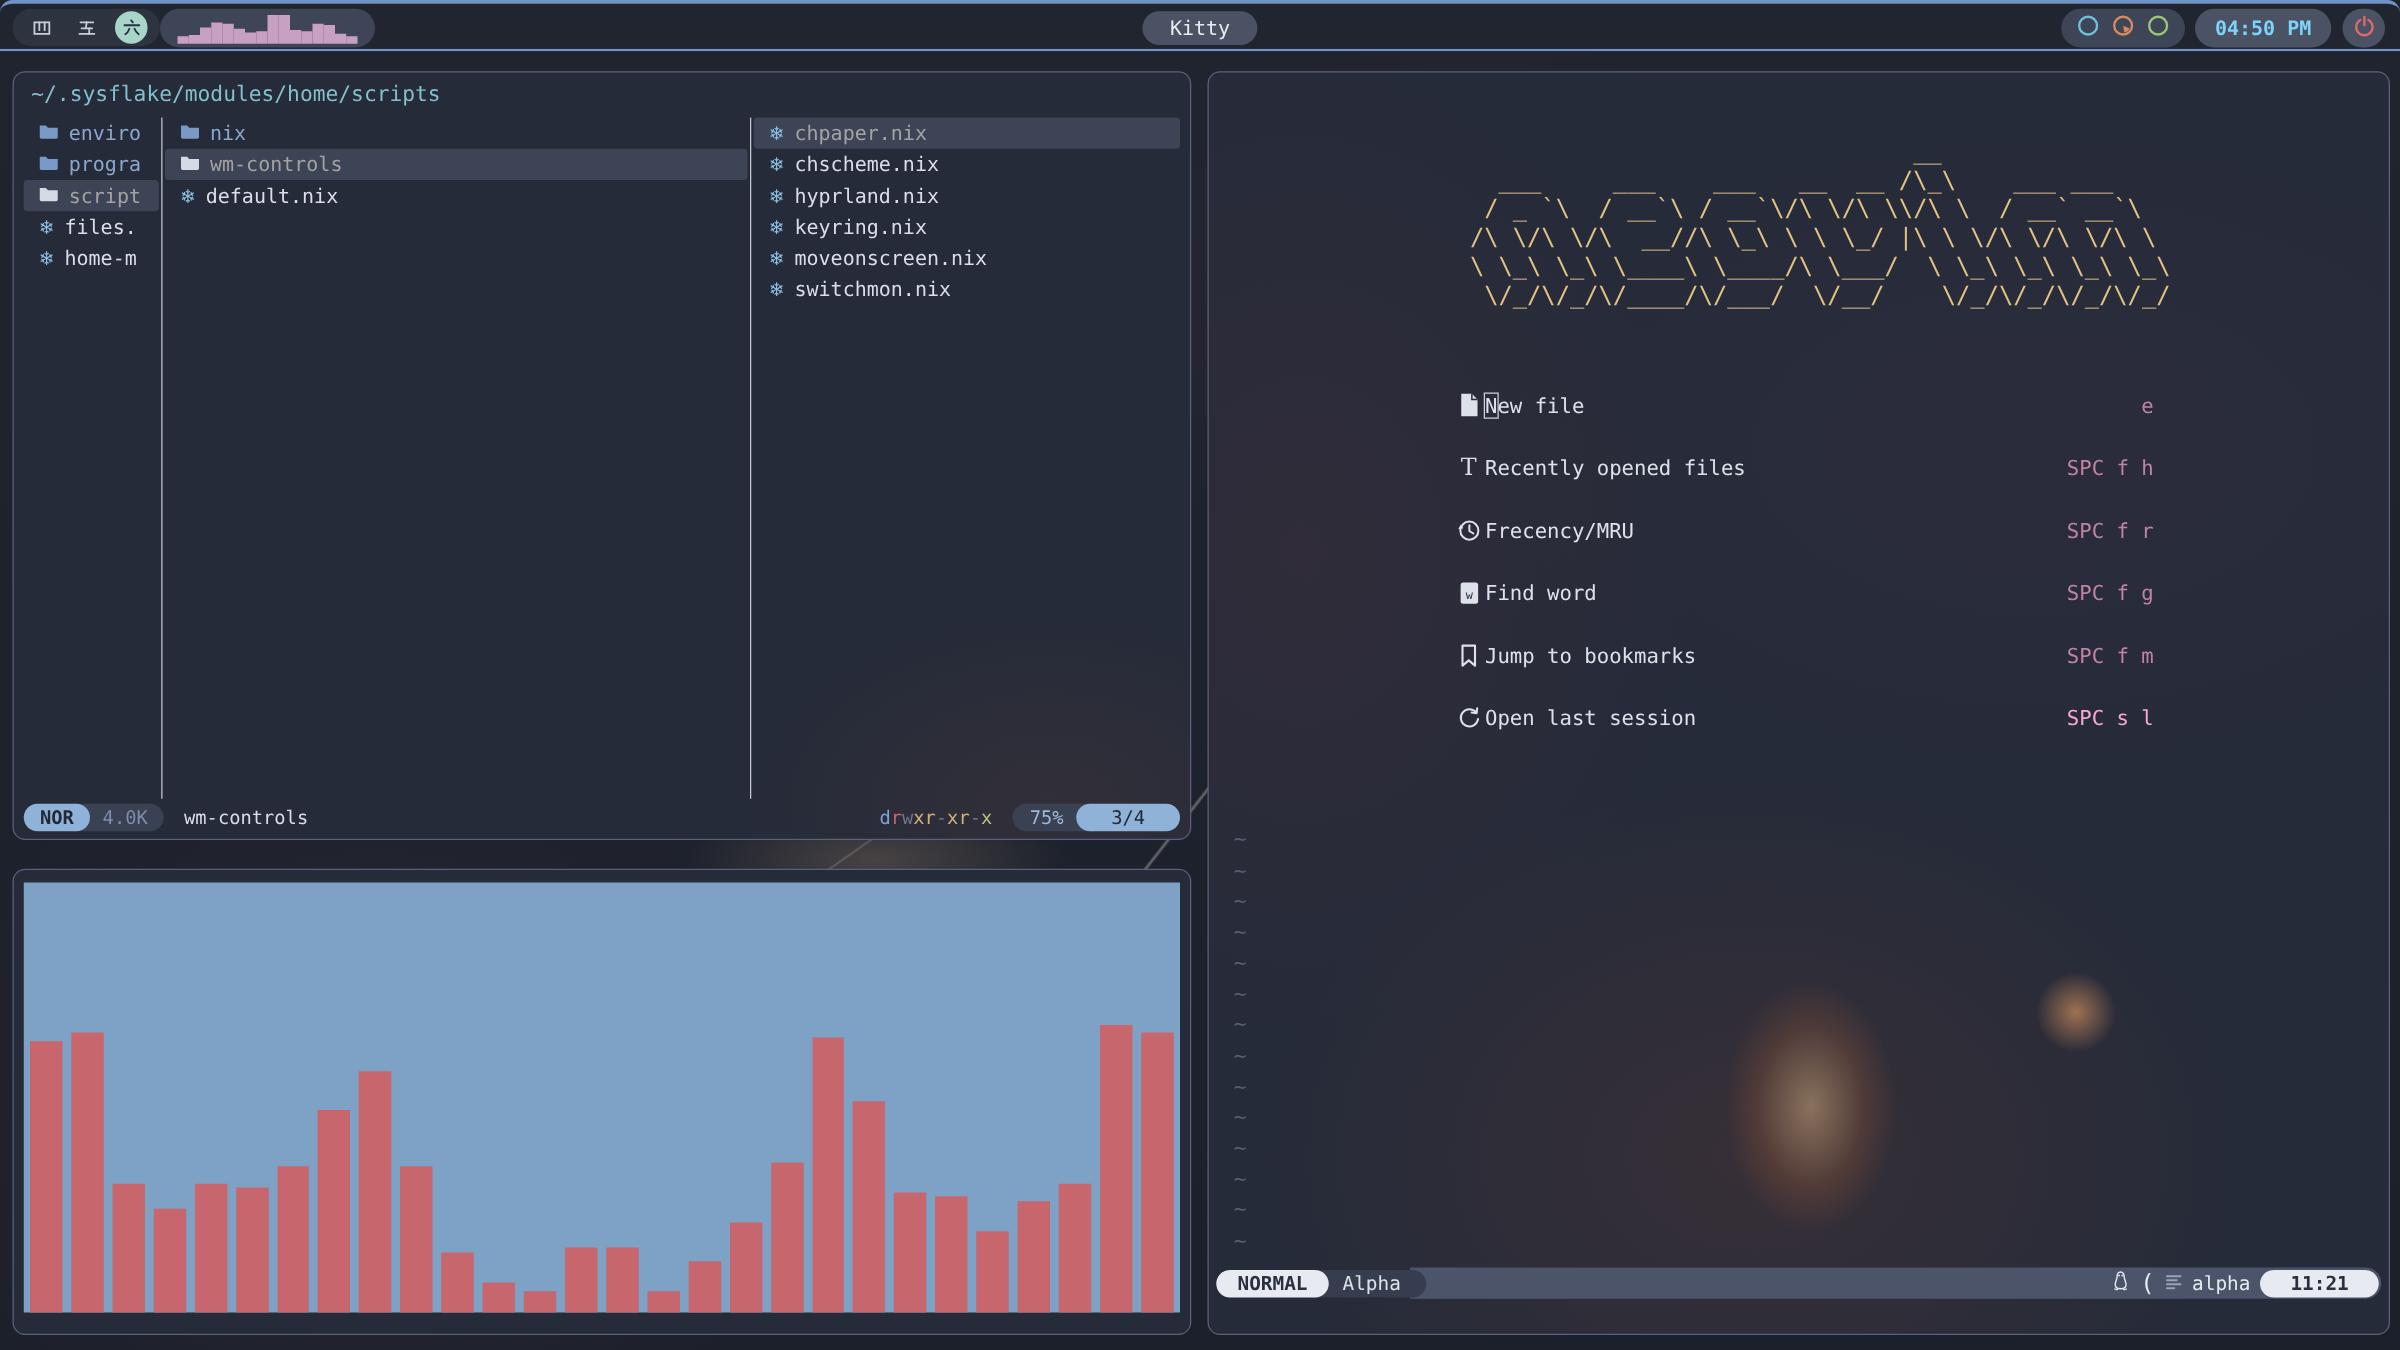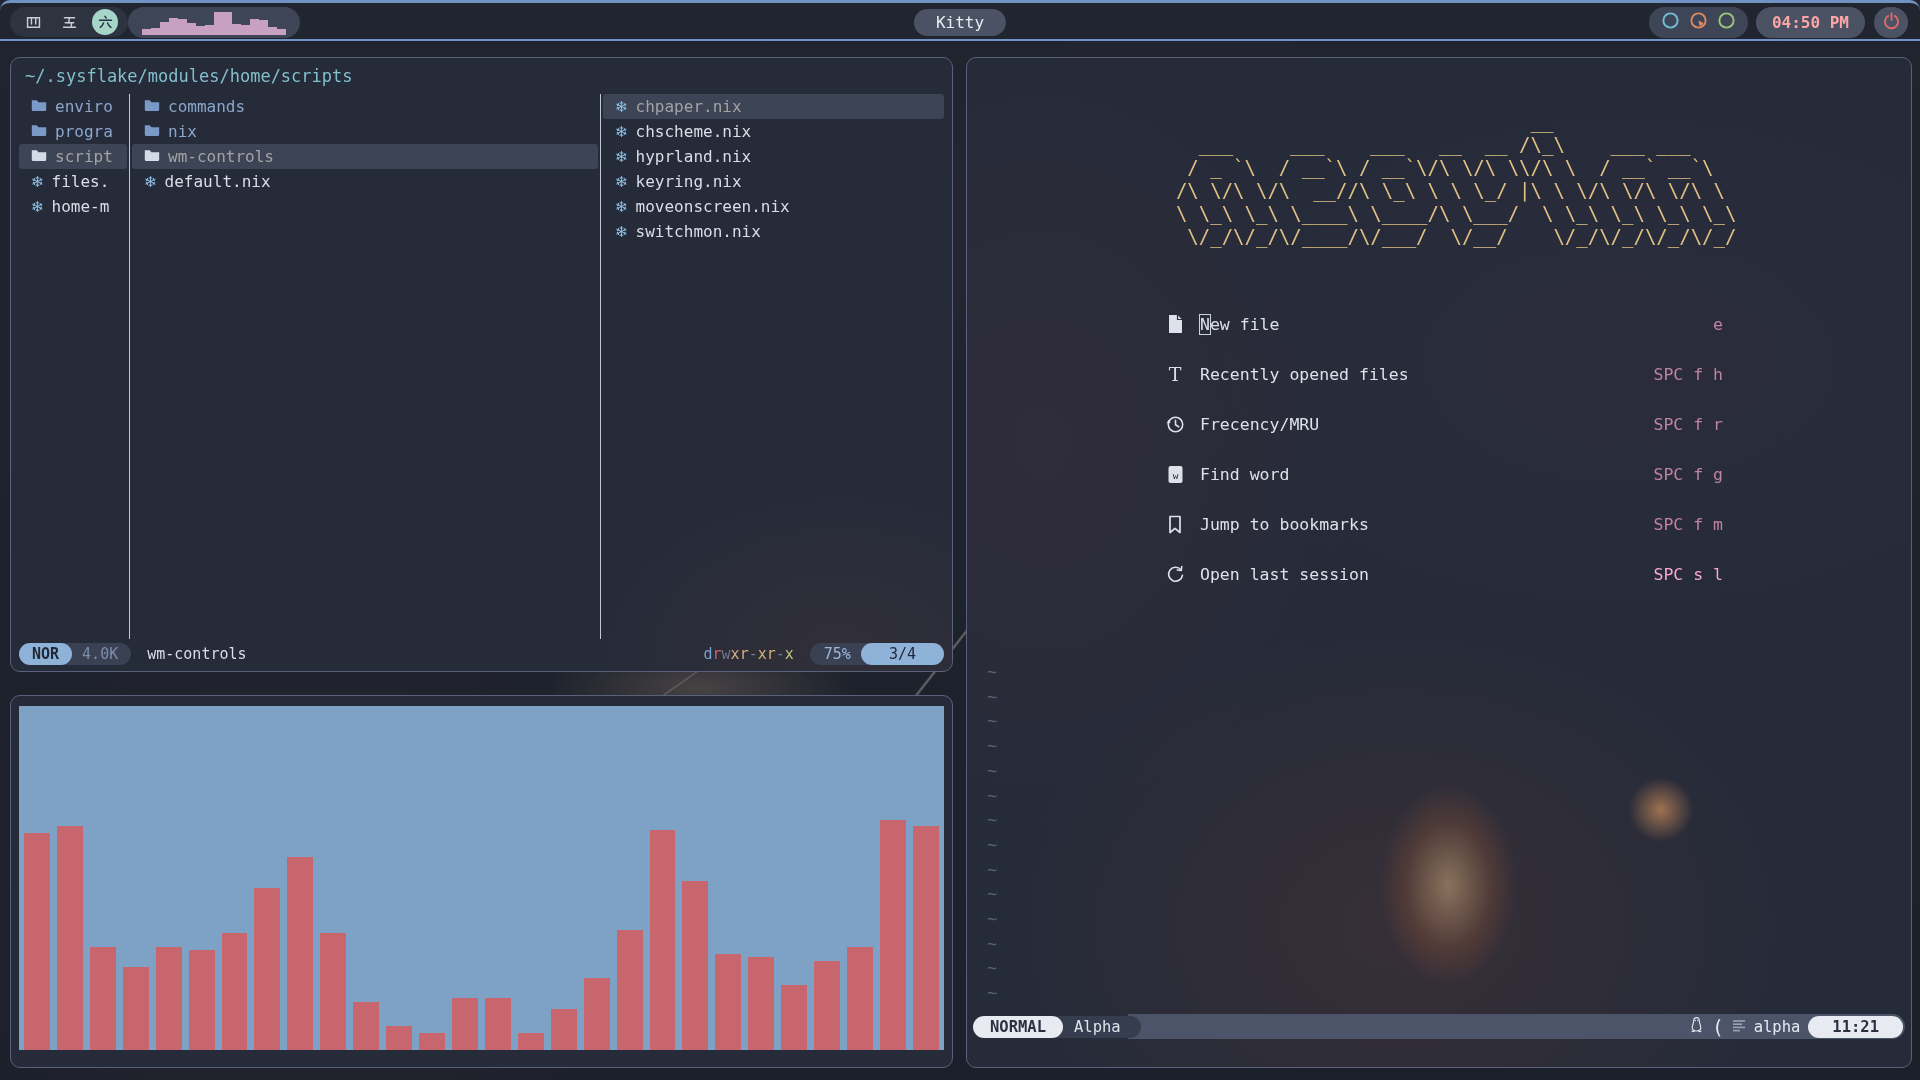--- a/index.html
+++ b/index.html
@@ -24,21 +24,21 @@
   .ws{width:26px;height:26px;display:flex;align-items:center;justify-content:center;color:#c8ced9;border-radius:50%;}
   .ws.active{background:#a7d6c9;color:#273043;}
   .topviz{position:absolute;left:128px;top:4px;width:172px;height:31px;background:#3e4557;border-radius:16px;
     display:flex;align-items:flex-end;justify-content:center;padding:0 10px 3px 10px;box-sizing:border-box;}
   .topviz .vbar{width:9px;background:#c7a0c2;}
   .title-pill{position:absolute;left:50%;top:6px;transform:translateX(-50%);background:#4a5264;color:#e8ebf0;
     border-radius:16px;padding:4px 22px;font-size:16px;}
   .ind-pill{position:absolute;right:172px;top:4px;height:31px;background:#3e4557;border-radius:16px;
     display:flex;align-items:center;gap:9px;padding:0 12px;}
   .clock-pill{position:absolute;right:55px;top:4px;height:31px;background:#4a5264;border-radius:16px;
-    display:flex;align-items:center;padding:0 16px;color:#fca5a5;font-size:16px;font-weight:bold;}
+    display:flex;align-items:center;padding:0 16px;color:#7dd3fc;font-size:16px;font-weight:bold;}
   .power-pill{position:absolute;right:12px;top:4px;width:34px;height:31px;background:#4a5264;border-radius:16px;
     display:flex;align-items:center;justify-content:center;}
 
   
   .win{position:absolute;background:#262b39;border:1px solid #59627a;border-radius:10px;box-sizing:border-box;}
   #win-files{left:10px;top:57px;width:943px;height:615px;
     background:radial-gradient(340px 220px at 88% 96%, rgba(118,72,54,.14), transparent 70%),#262b39;}
   #win-viz{left:10px;top:695px;width:943px;height:373px;}
   #win-editor{left:966px;top:57px;width:946px;height:1011px;overflow:hidden;}
 
@@ -77,21 +77,21 @@
     radial-gradient(46px 46px at 73.5% 74.5%, rgba(255,170,100,.55), transparent 70%),
     radial-gradient(95px 140px at 51% 82%, rgba(255,208,145,.42), rgba(196,108,58,.20) 45%, transparent 72%),
     radial-gradient(520px 400px at 46% 86%, rgba(122,62,46,.20), transparent 75%),
     radial-gradient(420px 520px at 8% 38%, rgba(84,48,60,.22), transparent 75%),
     radial-gradient(600px 350px at 70% 30%, rgba(58,48,66,.25), transparent 75%);}
   .ascii{position:absolute;top:52px;left:50%;transform:translateX(-50%);margin:0;
     font-size:19px;line-height:23px;white-space:pre;}
   .menu{position:absolute;left:196px;top:241px;width:560px;}
   .menu-row{height:50px;display:flex;align-items:center;color:#dde2ea;font-size:16.5px;}
   .menu-icon{width:24px;display:flex;justify-content:center;}
-  .menu-label{margin-left:13px;text-align:right;}
+  .menu-label{margin-left:1px;text-align:right;}
   .menu-sc{margin-left:auto;}
   .ticon{font-family:"DejaVu Serif",serif;font-size:19px;color:#d9dee8;}
   .cursor{outline:1px solid #ccd3e0;}
   .tildes{position:absolute;left:20px;top:602px;color:#565f75;font-size:17px;line-height:24.7px;}
   .statusline{position:absolute;left:6px;right:6px;top:956px;height:25px;display:flex;align-items:center;font-size:15.5px;}
   .sl-mode{background:#e7eaf0;color:#2a3040;font-weight:bold;border-radius:13px;padding:2px 17px;position:relative;z-index:3;}
   .sl-file{background:#363d4e;color:#dde2ea;border-radius:0 13px 13px 0;padding:2px 20px 2px 26px;margin-left:-15px;z-index:2;}
   .sl-bar{flex:1;align-self:stretch;background:#4b5468;margin-left:-13px;border-radius:0 13px 13px 0;
     display:flex;align-items:center;justify-content:flex-end;gap:8px;padding-right:2px;}
   .sl-paren{color:#e5e9f0;font-size:19px;}
@@ -205,26 +205,20 @@
           <span><span class="snow">❄</span></span>
           <span class="nm-file">files.</span>
         </li>
         <li class="fm-row">
           <span><span class="snow">❄</span></span>
           <span class="nm-file">home-m</span>
         </li>
       </ul>
       <div class="fm-sep"></div>
       <ul class="fm-col c2">
-        <li class="fm-row">
-          <span><svg width="16" height="14" viewBox="0 0 20 16">
-              <path d="M1 2.2h6.2l2 2.4H19v9.2a1.6 1.6 0 0 1-1.6 1.6H2.6A1.6 1.6 0 0 1 1 13.8z" fill="#7b99c6"></path>
-            </svg></span>
-          <span class="nm-dir">commands</span>
-        </li>
         <li class="fm-row">
           <span><svg width="16" height="14" viewBox="0 0 20 16">
               <path d="M1 2.2h6.2l2 2.4H19v9.2a1.6 1.6 0 0 1-1.6 1.6H2.6A1.6 1.6 0 0 1 1 13.8z" fill="#7b99c6"></path>
             </svg></span>
           <span class="nm-dir">nix</span>
         </li>
         <li class="fm-row sel">
           <span><svg width="16" height="14" viewBox="0 0 20 16">
               <path d="M1 2.2h6.2l2 2.4H19v9.2a1.6 1.6 0 0 1-1.6 1.6H2.6A1.6 1.6 0 0 1 1 13.8z" fill="#d4dae6"></path>
             </svg></span>

